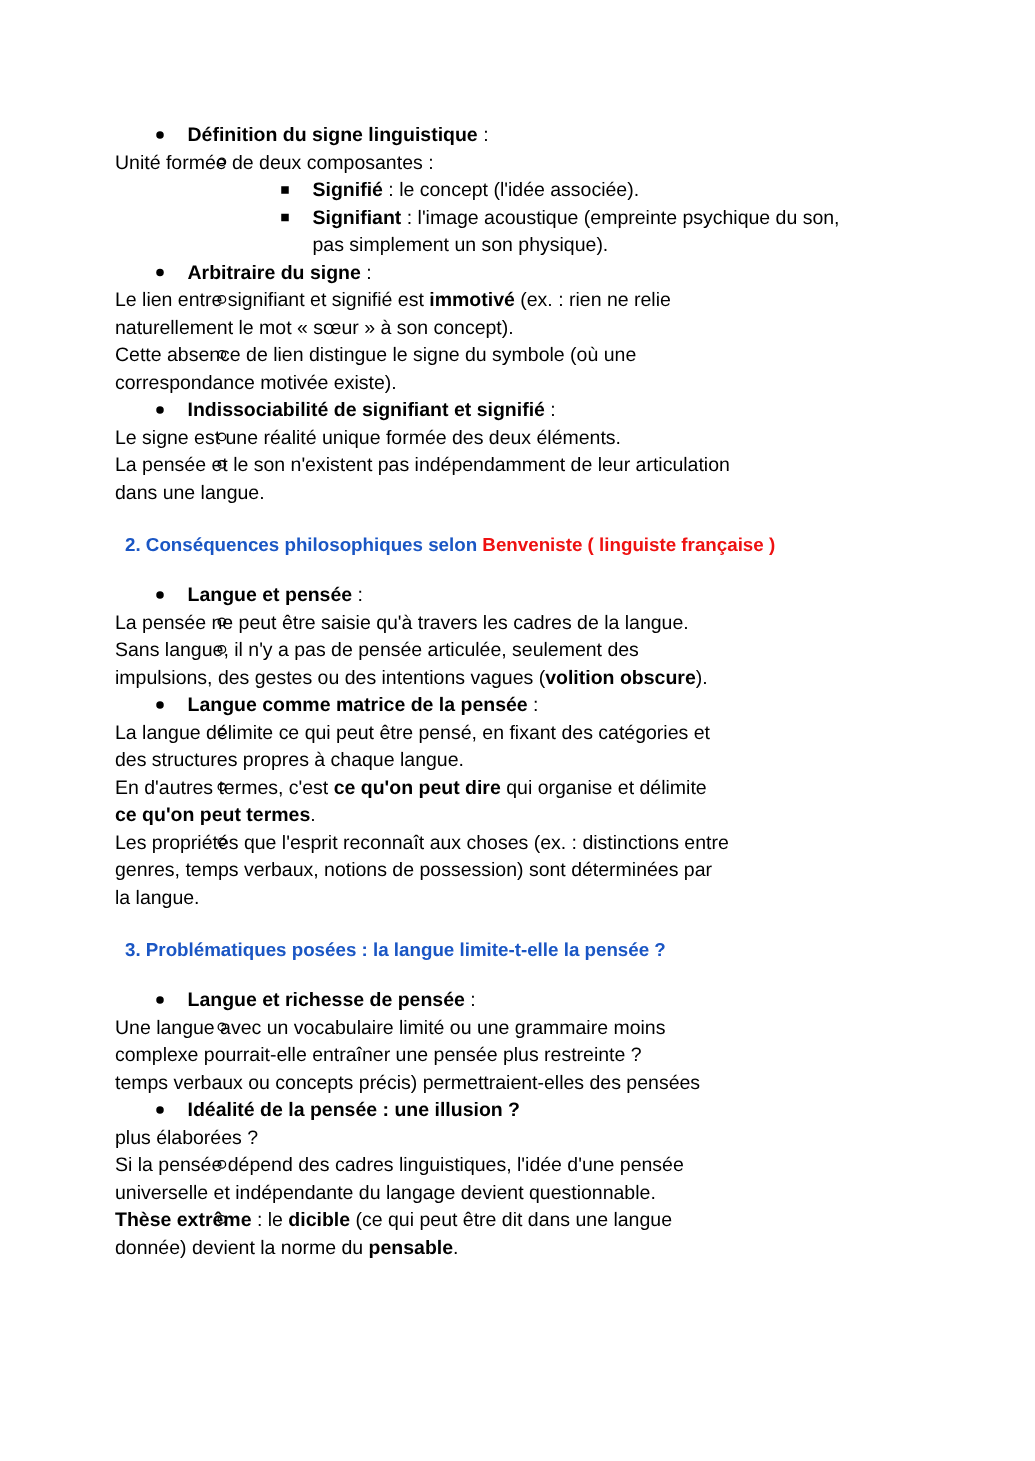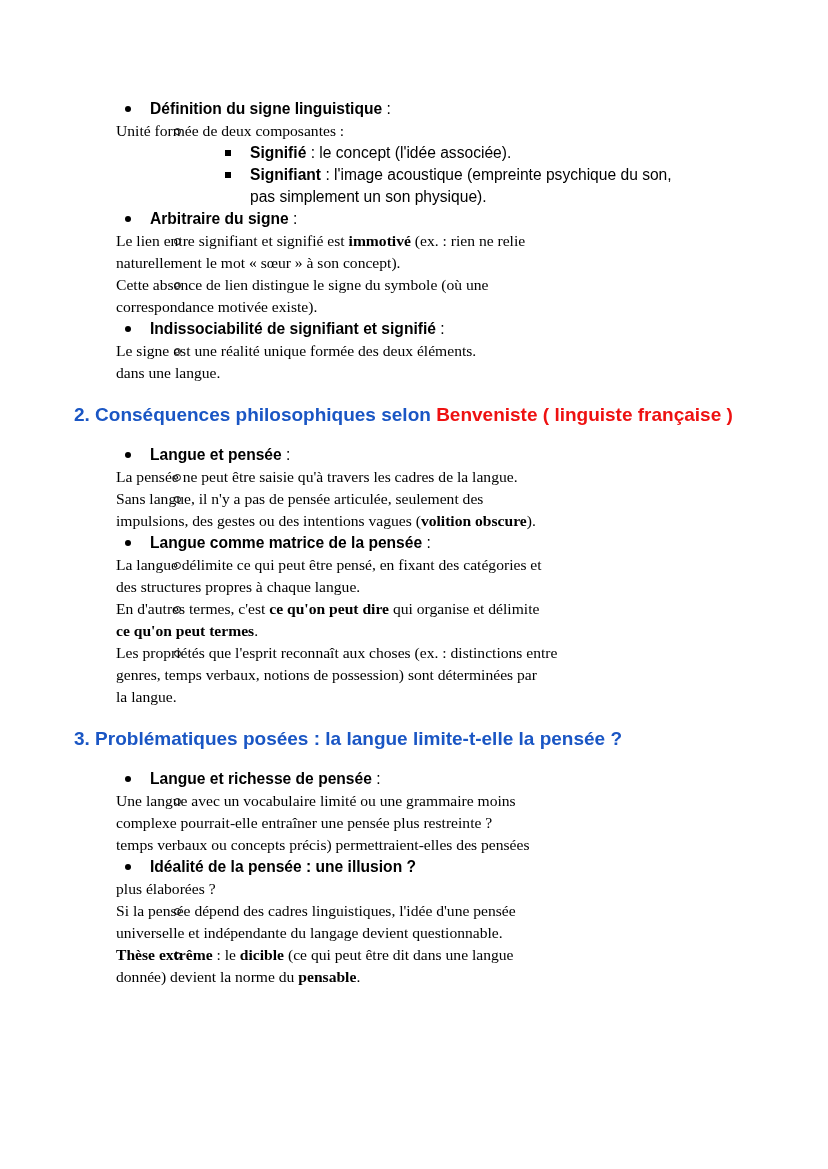--- a/index.html
+++ b/index.html
@@ -22,21 +22,21 @@
       top: 98px;
       width: 828px;
     }
     .line {
       position: relative;
       height: 22px;
       line-height: 22px;
       white-space: nowrap;
     }
     .l1 { padding-left: 150px; }
-    .l2 { padding-left: 116px; font-family: Liberation Serif, serif; }
+    .l2 { padding-left: 92px; }
     .l3 { padding-left: 250px; }
     .bullet {
       position: absolute;
       top: 0;
       height: 22px;
       line-height: 22px;
       display: inline-block;
     }
     .l1 .bullet { left: 125px; }
     .l2 .bullet { left: 174px; }
@@ -60,25 +60,25 @@
     .square {
       display: inline-block;
       width: 6px; height: 6px;
       background: #000;
       vertical-align: middle;
       margin-top: -2px;
     }
     b { font-weight: bold; }
     .heading {
       position: relative;
-      padding-left: 74px;
+      padding-left: 100px;
       height: 22px;
       line-height: 22px;
       font-weight: bold;
-      font-size: 19px;
+      font-size: 15px;
       color: #1a56c4;
       white-space: nowrap;
     }
     .heading .red { color: #ee1111; }
     .gap-before-heading { height: 20px; }
     .gap-after-heading { height: 18px; }
   </style>
 </head>
 <body>
 
@@ -127,20 +127,24 @@
 
     <div class="line l1">
       <span class="bullet"><span class="dot"></span></span>
       <b>Indissociabilité de signifiant et signifié</b><span> :</span>
     </div>
     <div class="line l2">
       <span class="bullet"><span class="ring"></span></span>
       <span>Le signe est une réalité unique formée des deux éléments.</span>
     </div>
     <div class="line l2">
+      <span class="bullet"><span class="ring"></span></span>
+      <span>La pensée et le son n'existent pas indépendamment de leur articulation</span>
+    </div>
+    <div class="line l2">
       <span>dans une langue.</span>
     </div>
   </div>
 
   <div class="gap-before-heading"></div>
 
   <div>
     <div class="heading">
       <span>2. Conséquences philosophiques selon </span><span class="red">Benveniste ( linguiste française )</span>
     </div>

